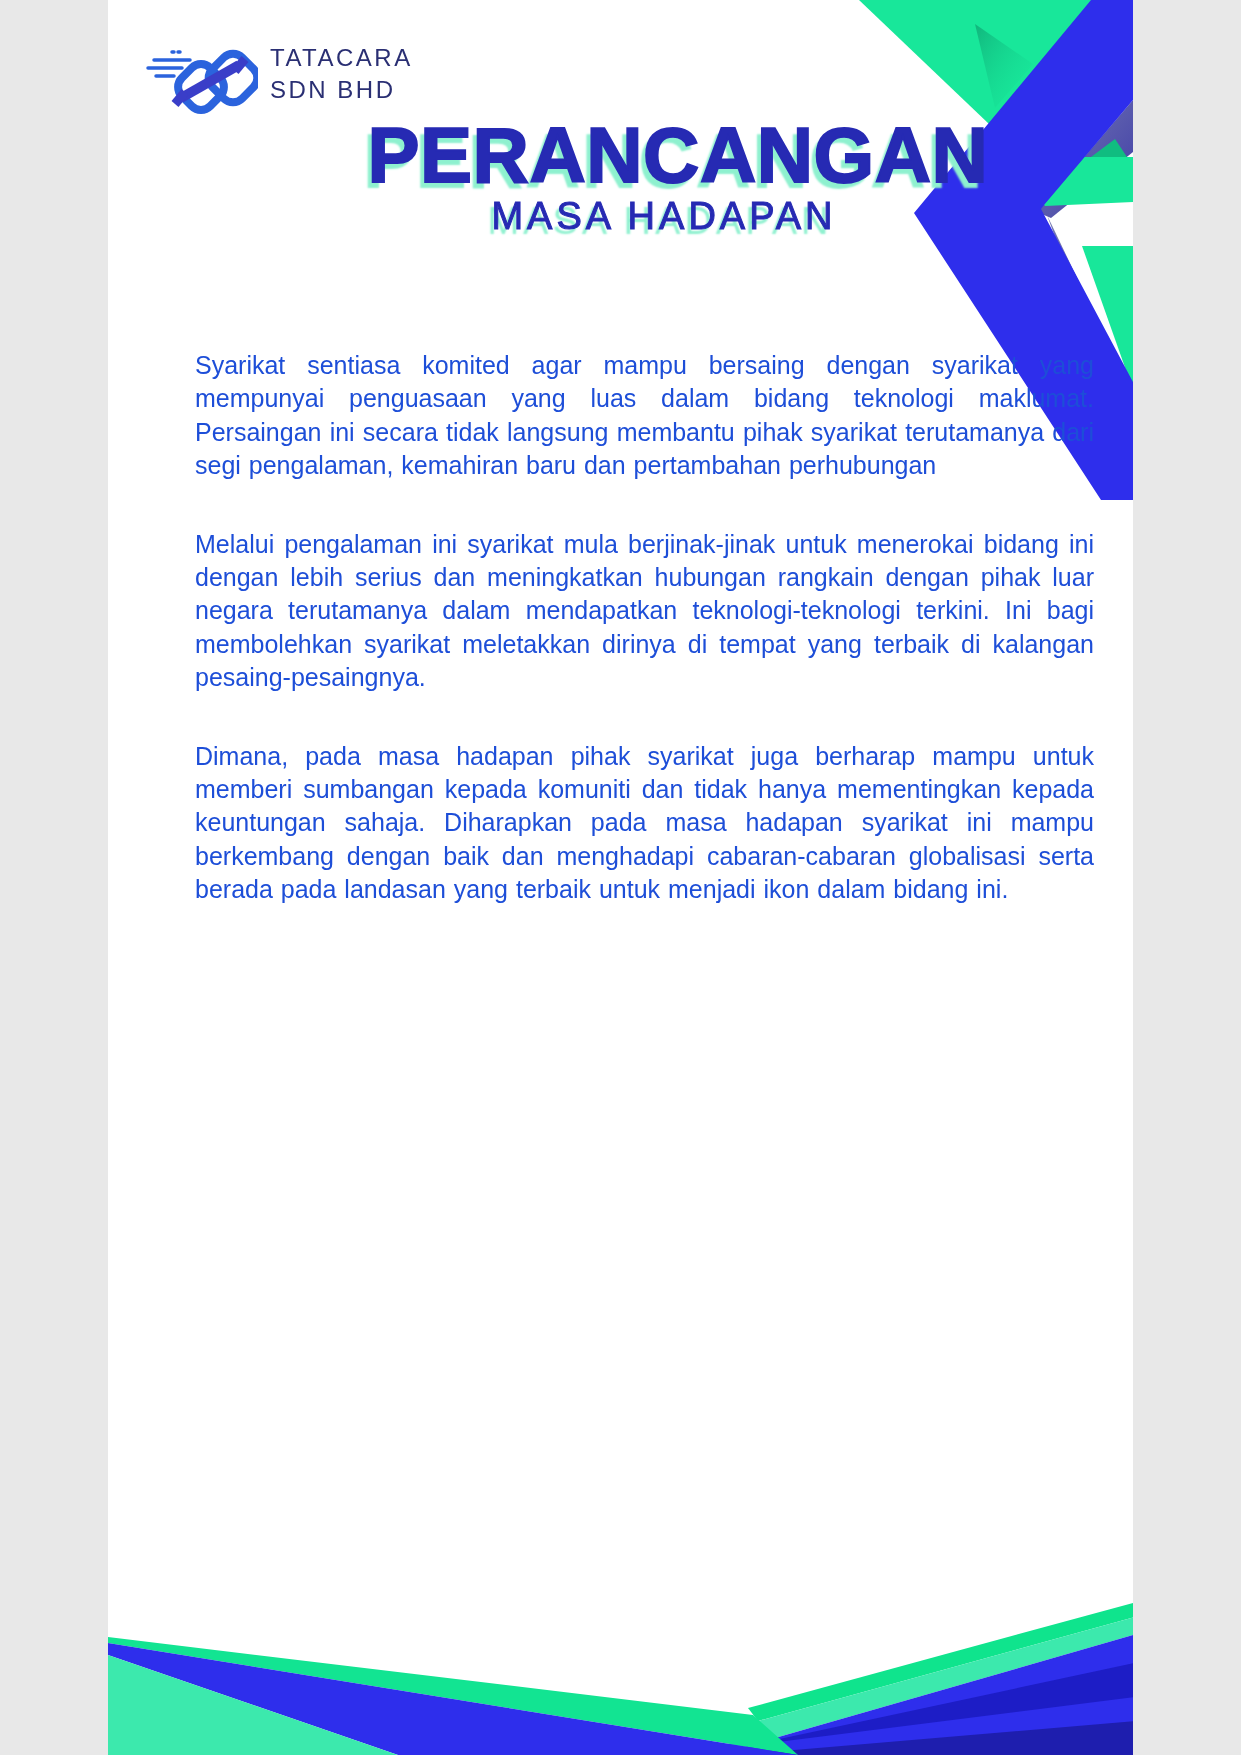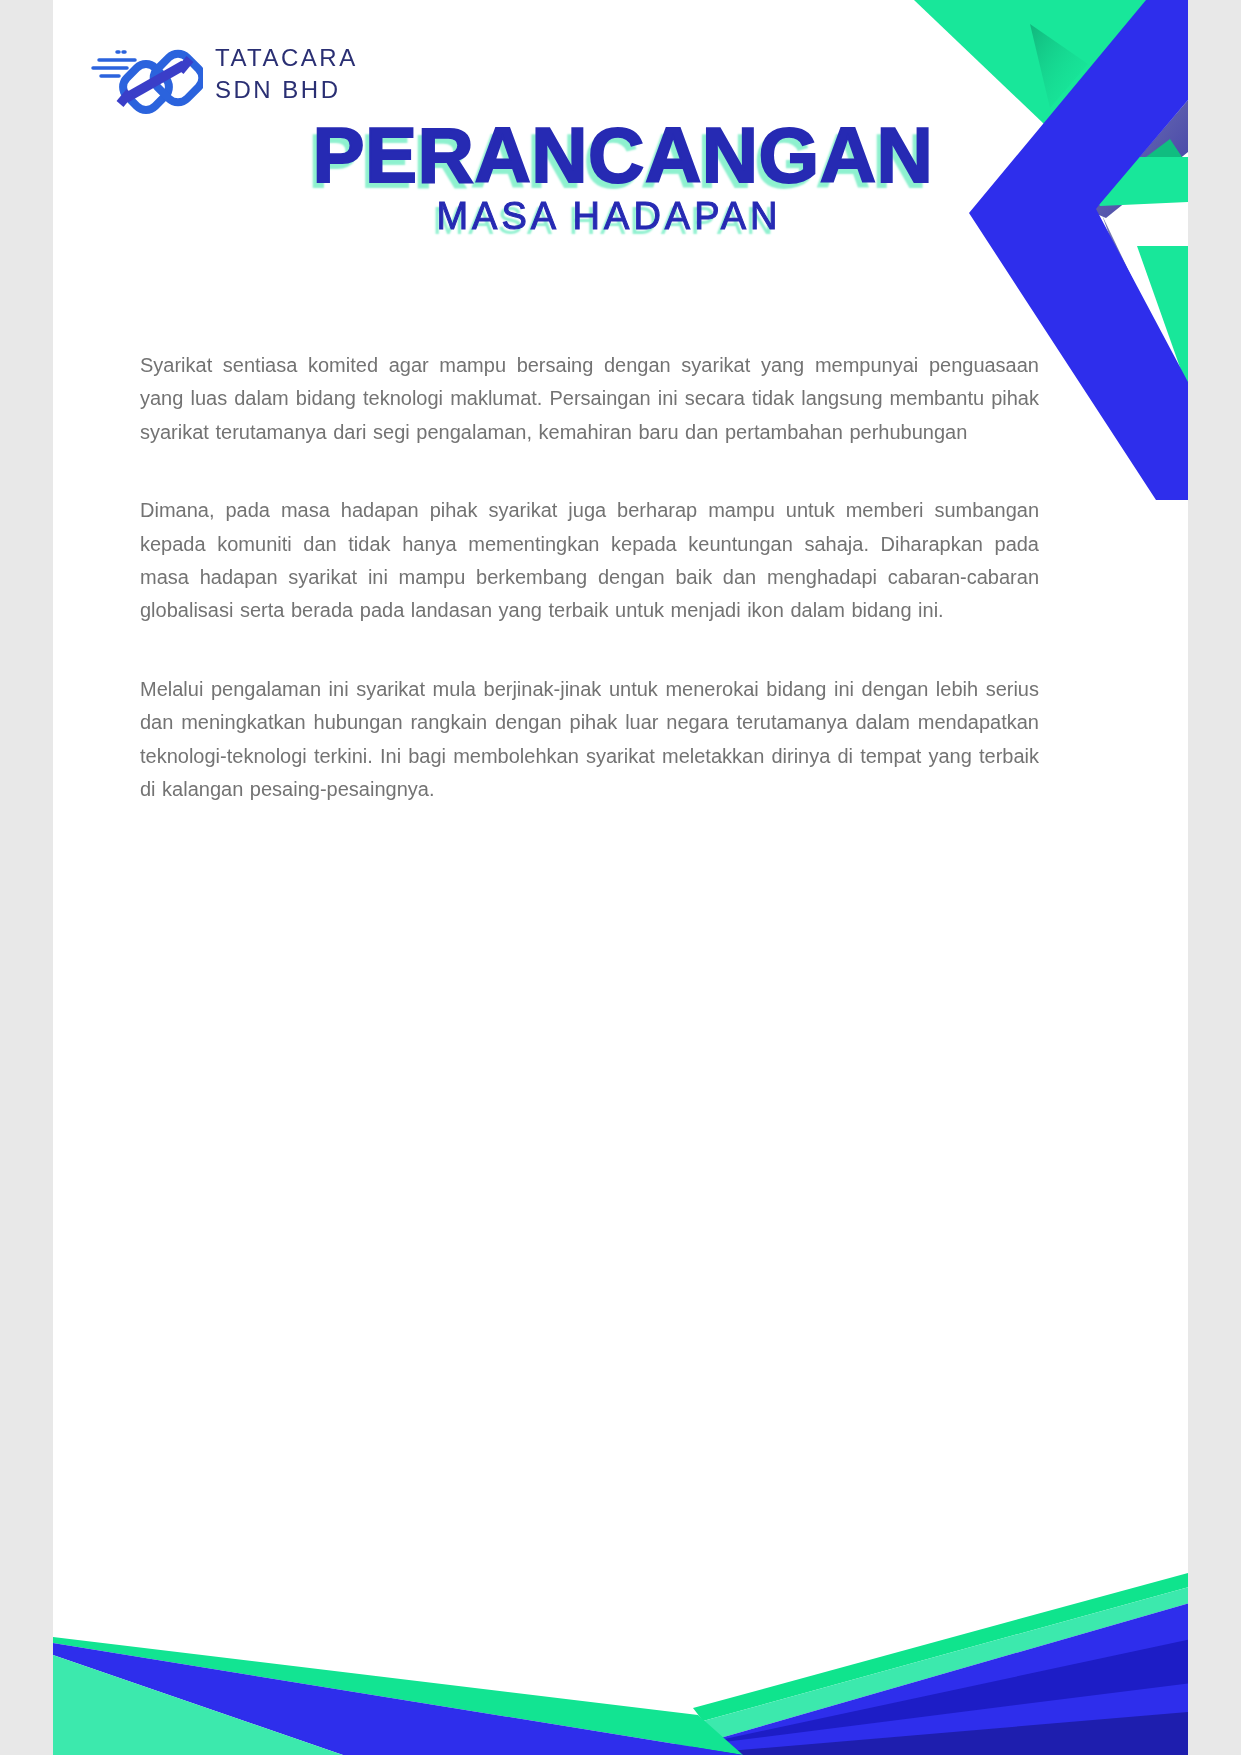--- a/index.html
+++ b/index.html
@@ -1,18 +1,18 @@
 <!DOCTYPE html>
 <html><head>
 <meta charset="utf-8">
 <style>
   html,body{margin:0;padding:0;background:#e8e8e8;}
   .page{
     position:relative;
-    width:1135px;height:1755px;
+    width:1025px;height:1755px;
     background:#ffffff;
     overflow:hidden;
     font-family:"Liberation Sans",sans-serif;
     margin:0 auto;
   }
   
   .deco-top-right{position:absolute;top:0;right:0;display:block;}
   .deco-bottom{position:absolute;left:0;bottom:0;display:block;}
   
   .logo{
@@ -52,24 +52,24 @@
     color:#262ab3;
     -webkit-text-stroke:1px #262ab3;
     text-shadow:-4px 5px 2px #8ef1cf;
   }
   
   .body-text{
     position:absolute;left:87px;top:349px;width:899px;
   }
   .body-text p{
     margin:0 0 45px 0;
-    font-size:20px;
+    font-size:25px;
     line-height:33.4px;
     text-align:justify;
-    color:#737373;
+    color:#1d4ed8;
     word-spacing:1px;
   }
 </style>
 </head>
 <body>
 
 <div class="page">
 
   <svg class="deco-top-right" width="372" height="500" viewBox="0 0 372 500" aria-hidden="true">
     <defs>
@@ -117,22 +117,22 @@
     </div>
   </header>
 
   <section class="title-block">
     <h1 class="title-main">PERANCANGAN</h1>
     <h2 class="title-sub">MASA HADAPAN</h2>
   </section>
 
   <main class="body-text">
     <p>Syarikat sentiasa komited agar mampu bersaing dengan syarikat yang mempunyai penguasaan yang luas dalam bidang teknologi maklumat. Persaingan ini secara tidak langsung membantu pihak syarikat terutamanya dari segi pengalaman, kemahiran baru dan pertambahan perhubungan</p>
+    <p>Melalui pengalaman ini syarikat mula berjinak-jinak untuk menerokai bidang ini dengan lebih serius dan meningkatkan hubungan rangkain dengan pihak luar negara terutamanya dalam mendapatkan teknologi-teknologi terkini. Ini bagi membolehkan syarikat meletakkan dirinya di tempat yang terbaik di kalangan pesaing-pesaingnya.</p>
     <p>Dimana, pada masa hadapan pihak syarikat juga berharap mampu untuk memberi sumbangan kepada komuniti dan tidak hanya mementingkan kepada keuntungan sahaja. Diharapkan pada masa hadapan syarikat ini mampu berkembang dengan baik dan menghadapi cabaran-cabaran globalisasi serta berada pada landasan yang terbaik untuk menjadi ikon dalam bidang ini.</p>
-    <p>Melalui pengalaman ini syarikat mula berjinak-jinak untuk menerokai bidang ini dengan lebih serius dan meningkatkan hubungan rangkain dengan pihak luar negara terutamanya dalam mendapatkan teknologi-teknologi terkini. Ini bagi membolehkan syarikat meletakkan dirinya di tempat yang terbaik di kalangan pesaing-pesaingnya.</p>
   </main>
 
   <svg class="deco-bottom" width="1241" height="365" viewBox="0 0 1241 365" aria-hidden="true">
 
     <polygon points="640,318 1241,154 1241,168 650,331" fill="#0fe48d"></polygon>
     <polygon points="650,331 1241,168 1241,183 608,365" fill="#3ce9ad"></polygon>
     <polygon points="608,365 1241,183 1241,365" fill="#2e2eec"></polygon>
     <polygon points="639,356 1241,227 1241,280" fill="#1d1dc6"></polygon>
     <polygon points="628,365 1241,313 1241,365" fill="#1e1eae"></polygon>
 

